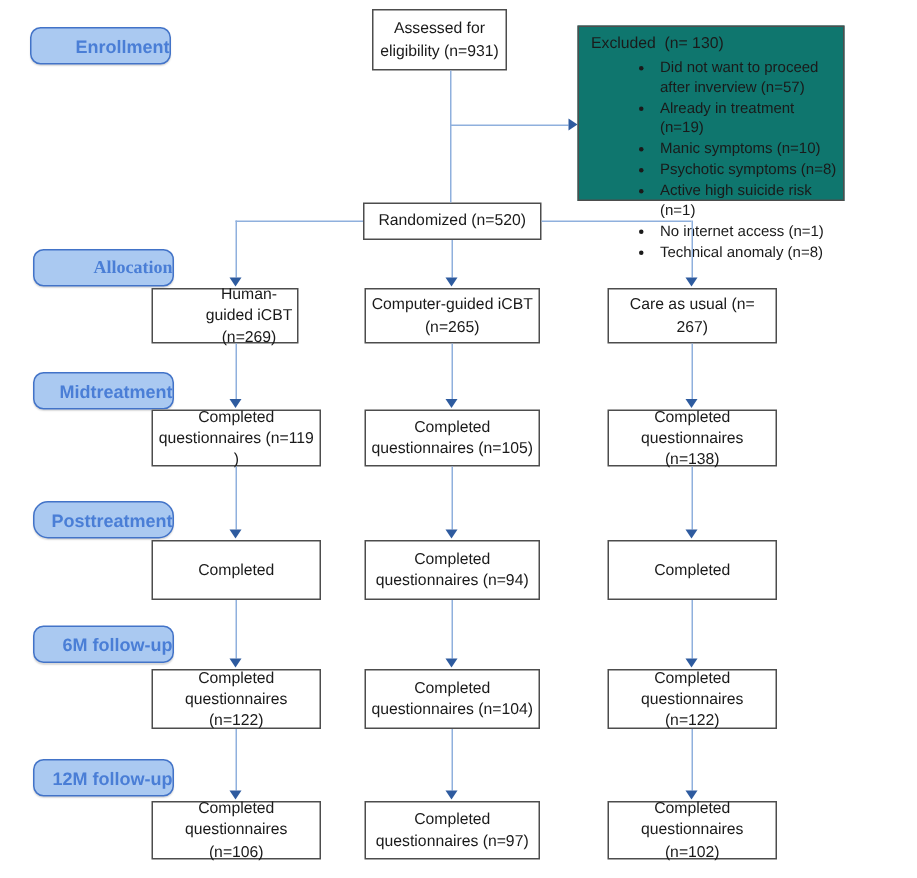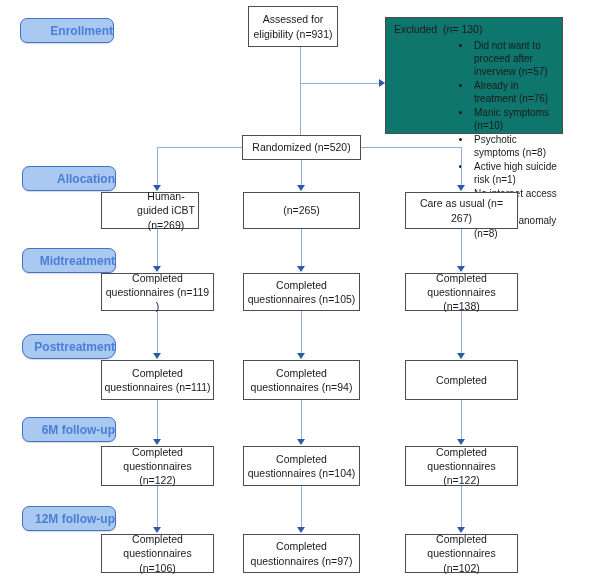--- a/index.html
+++ b/index.html
@@ -32,21 +32,21 @@
     border:1px solid var(--box_border);
     display:flex;flex-direction:column;justify-content:center;align-items:center;
     text-align:center;font-size:10.5px;line-height:1.35;padding:0 2px;box-sizing:border-box;
   }
   .excluded{
     position:absolute;background:#0f766e;border:1px solid var(--box_border);
     box-sizing:border-box;font-size:10px;line-height:1.3;padding:5px 4px 4px 8px;
   }
   .excluded .ex-title{font-size:10.5px;white-space:pre-wrap;display:block;margin-bottom:1px;}
   .excluded ul{margin:2px 0 0 0;padding-left:44px;}
-  .excluded li{margin-bottom:1px;padding-left:2px;margin-left:34px;}
+  .excluded li{margin-bottom:1px;padding-left:2px;}
   .vline{position:absolute;width:1px;background:var(--line);}
   .hline{position:absolute;height:1px;background:var(--line);}
   .arr-down{
     position:absolute;width:0;height:0;
     border-left:4px solid transparent;border-right:4px solid transparent;
     border-top:6px solid var(--arrowhead);
   }
   .arr-right{
     position:absolute;width:0;height:0;
     border-top:4px solid transparent;border-bottom:4px solid transparent;
@@ -54,21 +54,21 @@
   }
 </style>
 </head>
 <body>
 
 <div class="canvas">
 
   <div class="pill" style="left:20px;top:18px;">
       <span>Enrollment</span>
     </div>
-  <div class="pill" style="left:22px;top:166px;">
+  <div class="pill" style="left:22px;top:166px;font-family:Liberation Serif, serif;">
       <span>Allocation</span>
     </div>
   <div class="pill" style="left:22px;top:248px;">
       <span>Midtreatment</span>
     </div>
   <div class="pill" style="left:22px;top:334px;border-radius:10px;">
       <span>Posttreatment</span>
     </div>
   <div class="pill" style="left:22px;top:417px;">
       <span>6M follow-up</span>
@@ -79,38 +79,39 @@
 
   <div class="box" style="left:248px;top:6px;width:90px;height:41px;justify-content:center;">
     <span>Assessed for</span>
     <span>eligibility (n=931)</span>
   </div>
 
   <div class="excluded" style="left:385px;top:17px;width:178px;height:117px;">
     <span class="ex-title">Excluded  (n= 130)</span>
     <ul>
       <li>Did not want to proceed after inverview (n=57)</li>
-      <li>Already in treatment (n=76)</li>
+      <li>Already in treatment (n=19)</li>
       <li>Manic symptoms (n=10)</li>
       <li>Psychotic symptoms (n=8)</li>
       <li>Active high suicide risk (n=1)</li>
       <li>No internet access (n=1)</li>
       <li>Technical anomaly (n=8)</li>
     </ul>
   </div>
 
   <div class="box" style="left:242px;top:135px;width:119px;height:25px;">
     <span>Randomized (n=520)</span>
   </div>
 
   <div class="box" style="left:101px;top:192px;width:98px;height:37px;padding-left:34px;">
     <span>Human-guided iCBT</span>
     <span>(n=269)</span>
   </div>
   <div class="box" style="left:243px;top:192px;width:117px;height:37px;">
+    <span>Computer-guided iCBT</span>
     <span>(n=265)</span>
   </div>
   <div class="box" style="left:405px;top:192px;width:113px;height:37px;">
     <span>Care as usual (n= 267)</span>
     <span></span>
   </div>
 
   <div class="box" style="left:101px;top:273px;width:113px;height:38px;">
     <span>Completed</span>
     <span>questionnaires (n=119 )</span>
@@ -119,21 +120,20 @@
     <span>Completed</span>
     <span>questionnaires (n=105)</span>
   </div>
   <div class="box" style="left:405px;top:273px;width:113px;height:38px;">
     <span>Completed</span>
     <span>questionnaires (n=138)</span>
   </div>
 
   <div class="box" style="left:101px;top:360px;width:113px;height:40px;">
     <span>Completed</span>
-    <span>questionnaires (n=111)</span>
   </div>
   <div class="box" style="left:243px;top:360px;width:117px;height:40px;">
     <span>Completed</span>
     <span>questionnaires (n=94)</span>
   </div>
   <div class="box" style="left:405px;top:360px;width:113px;height:40px;">
     <span>Completed</span>
   </div>
 
   <div class="box" style="left:101px;top:446px;width:113px;height:40px;">

